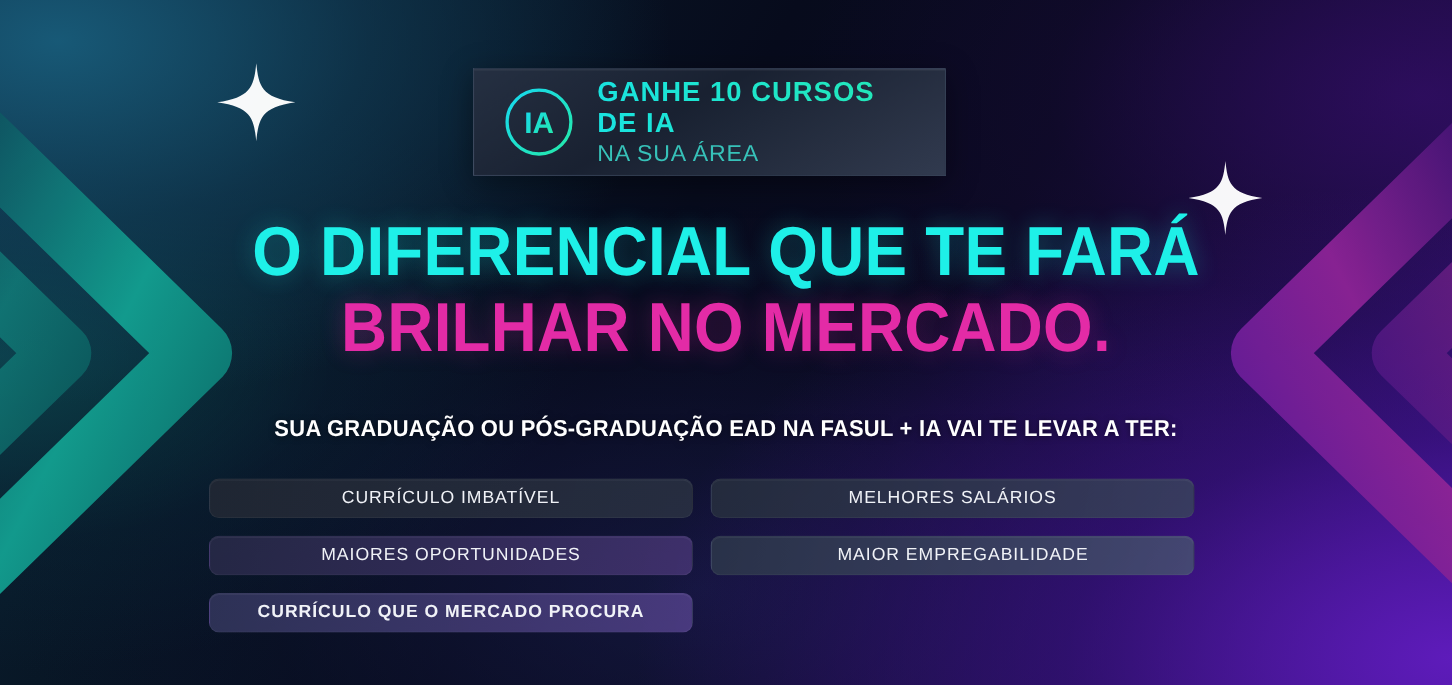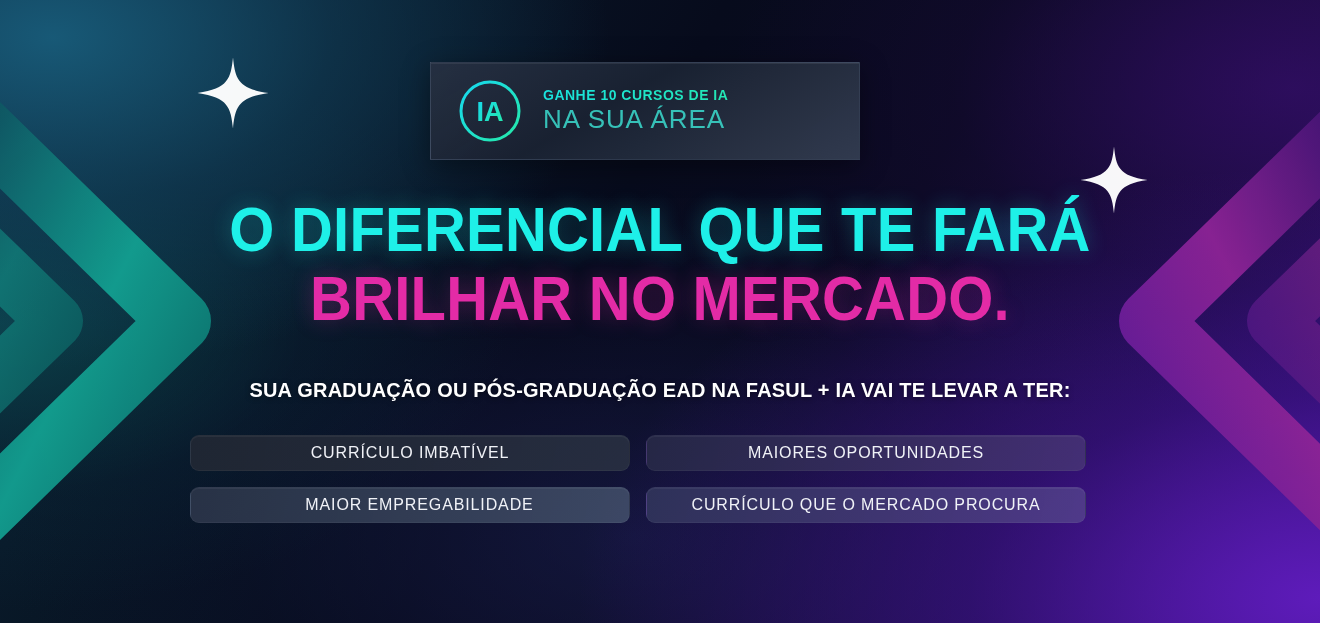--- a/index.html
+++ b/index.html
@@ -30,27 +30,27 @@
     position:absolute; left:430px; top:62px; width:430px; height:98px;
     border-radius:0;
     background:linear-gradient(150deg, rgba(38,48,66,.96) 0%, rgba(26,34,50,.94) 42%, rgba(52,62,82,.92) 100%);
     border:1px solid rgba(120,140,170,.20);
     box-shadow:0 6px 26px rgba(0,0,0,.40), inset 0 1px 0 rgba(255,255,255,.07);
     display:flex; align-items:center; gap:20px; padding:0 26px;
   }
   .badge-logo { flex:0 0 auto; width:66px; height:66px; }
   .badge-text { display:flex; flex-direction:column; line-height:1.12; }
   .badge-l1 {
-    font-size:14px; font-weight:bold; letter-spacing:.035em;
+    font-size:25px; font-weight:bold; letter-spacing:.035em;
     color:#1fe0d2;
     background:linear-gradient(90deg,#19e3e0 0%, #24e8b4 100%);
     -webkit-background-clip:text; background-clip:text; -webkit-text-fill-color:transparent;
   }
   .badge-l2 {
-    font-size:26px; font-weight:normal; letter-spacing:.035em;
+    font-size:21px; font-weight:normal; letter-spacing:.035em;
     color:#39cfc4; opacity:.92; margin-top:2px;
   }
 
   
   .headline { position:absolute; left:0; right:0; top:196px; text-align:center; }
   .hl {
     display:block; font-weight:bold; font-size:63px; line-height:1.06;
     letter-spacing:.004em; transform:scaleX(.92); transform-origin:center;
     white-space:nowrap;
   }
@@ -75,21 +75,21 @@
     display:flex; align-items:center; justify-content:center;
     font-size:16px; letter-spacing:.055em; color:#f0f2f7; white-space:nowrap;
     border:1px solid rgba(255,255,255,.045);
     box-shadow:inset 0 1px 0 rgba(255,255,255,.05);
   }
   .pill.l0 { background:linear-gradient(100deg, rgba(34,40,52,.90), rgba(44,52,68,.80)); }
   .pill.l1 { background:linear-gradient(100deg, rgba(38,46,62,.88), rgba(58,70,92,.80)); }
   .pill.l2 { background:linear-gradient(100deg, rgba(44,54,74,.88), rgba(72,86,112,.78));padding-left:19px; }
   .pill.r0 { background:linear-gradient(100deg, rgba(34,36,58,.90), rgba(58,42,96,.82)); }
   .pill.r1 { background:linear-gradient(100deg, rgba(40,42,72,.88), rgba(72,54,118,.82)); }
-  .pill.r2 { background:linear-gradient(100deg, rgba(50,54,92,.88), rgba(84,66,140,.82)); }
+  .pill.r2 { background:linear-gradient(100deg, rgba(50,54,92,.88), rgba(84,66,140,.82));font-weight:bold; }
 </style>
 </head>
 <body>
 
 <div class="banner">
 
   <svg class="chev chev-left" viewBox="0 0 470 450" aria-hidden="true">
     <defs>
       <linearGradient id="gTealA" x1="0" y1="0" x2="1" y2="1">
         <stop offset="0%" stop-color="#0e4f5e"></stop>
@@ -165,18 +165,19 @@
 
   <div class="headline">
     <span class="hl hl-1">O DIFERENCIAL QUE TE FARÁ</span>
     <span class="hl hl-2">BRILHAR NO MERCADO.</span>
   </div>
 
   <div class="subtitle">SUA GRADUAÇÃO OU PÓS-GRADUAÇÃO EAD NA FASUL + IA VAI TE LEVAR A TER:</div>
 
   <div class="pill-grid">
     <div class="pill l0">CURRÍCULO IMBATÍVEL</div>
+    <div class="pill l1">MELHORES SALÁRIOS</div>
     <div class="pill r1">MAIORES OPORTUNIDADES</div>
     <div class="pill l2">MAIOR EMPREGABILIDADE</div>
     <div class="pill r2">CURRÍCULO QUE O MERCADO PROCURA</div>
   </div>
 
 </div>
 
 </body></html>

